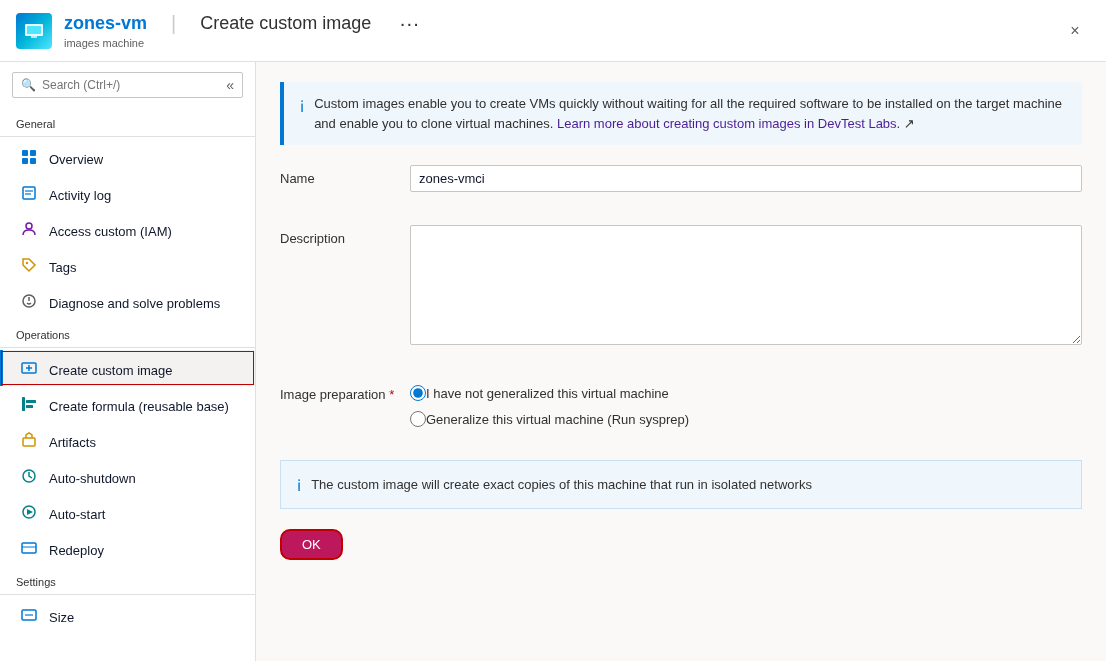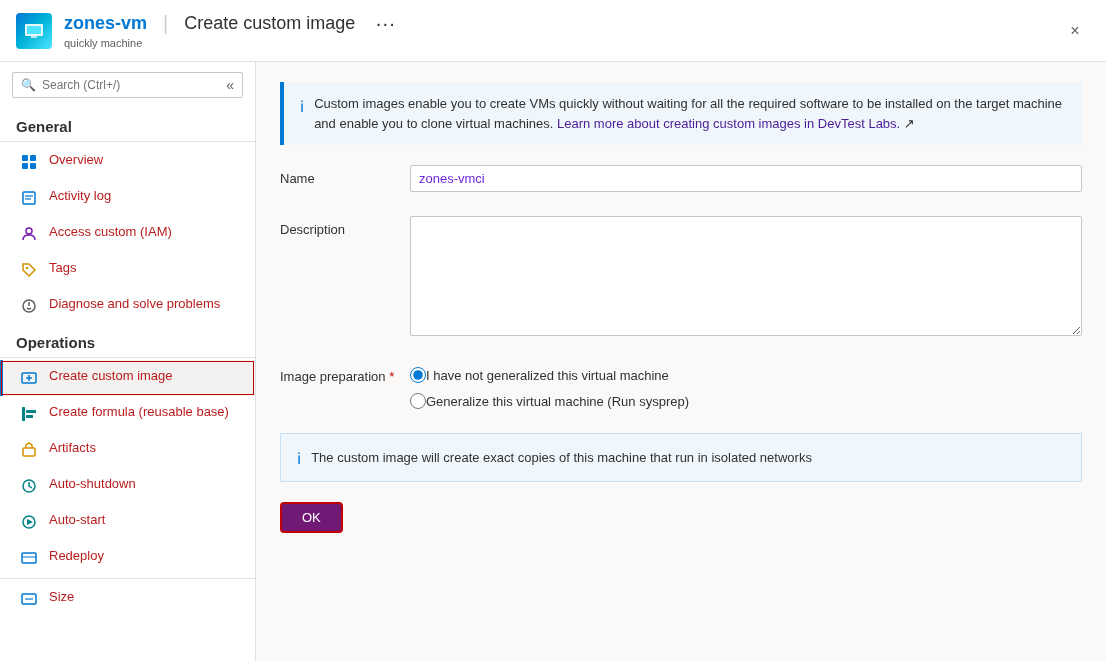--- a/index.html
+++ b/index.html
@@ -11,21 +11,21 @@
       background: #fff; border-bottom: 1px solid #e0e0e0;
       min-height: 60px; position: relative;
     }
     .header-icon {
       width: 36px; height: 36px; margin-right: 12px;
       background: linear-gradient(135deg, #0078d4, #00b4d8, #50e6ff);
       border-radius: 4px; display: flex; align-items: center; justify-content: center;
       font-size: 18px; color: #fff; flex-shrink: 0;
     }
     .header-title-block { display: flex; flex-direction: column; }
-    .header-title-row { display: flex; align-items: center; gap: 8px; justify-content: flex-end; }
+    .header-title-row { display: flex; align-items: center; gap: 16px; justify-content: flex-end; }
     .header-vm-name { font-size: 18px; font-weight: 600; color: #0078d4; }
     .header-separator { color: #ccc; font-size: 20px; margin: 0 8px; }
     .header-page-title { font-size: 18px; font-weight: 400; color: #323130; }
     .header-subtitle { font-size: 11px; color: #605e5c; margin-top: 2px; }
     .header-dots { margin-left: 12px; font-size: 20px; color: #323130; cursor: pointer; }
     .close-btn {
       position: absolute; right: 16px; top: 50%; transform: translateY(-50%);
       background: none; border: none; font-size: 16px; cursor: pointer; color: #605e5c;
       width: 30px; height: 30px; display: flex; align-items: center; justify-content: center;
     }
@@ -41,28 +41,28 @@
     .search-box {
       display: flex; align-items: center; margin: 10px 12px;
       border: 1px solid #c8c6c4; border-radius: 2px; padding: 4px 8px;
       background: #fff;
     }
     .search-icon { color: #605e5c; margin-right: 6px; font-size: 12px; }
     .search-input { border: none; outline: none; width: 100%; font-size: 12px; color: #605e5c; background: transparent; }
     .collapse-btn { margin-left: auto; cursor: pointer; color: #605e5c; font-size: 14px; border: none; background: none; }
     
     .section-label {
-      font-size: 15px; font-weight: 700; color: #323130;
+      font-size: 11px; font-weight: 400; color: #323130;
       padding: 10px 16px 4px 16px; text-transform: none;
     }
     .section-divider { border: none; border-top: 1px solid #e0e0e0; margin: 2px 0; }
     
     .nav-item {
-      display: flex; align-items: flex-start; padding: 8px 16px;
-      cursor: pointer; color: #b91c1c; text-decoration: none;
+      display: flex; align-items: flex-end; padding: 8px 16px;
+      cursor: pointer; color: #0f172a; text-decoration: none;
       border-left: 3px solid transparent;
     }
     .nav-item.active {
       background: #f3f2f1; border-left: 3px solid #0078d4; font-weight: 500;
     }
     .nav-item.active { outline: 1px solid #c00000; outline-offset: -2px; }
     .nav-icon {
       width: 20px; height: 20px; margin-right: 10px; display: flex;
       align-items: center; justify-content: center; flex-shrink: 0; font-size: 14px;
     }
@@ -76,51 +76,51 @@
     .info-banner {
       background: #eff6fc; border-left: 4px solid #0078d4;
       padding: 12px 16px; margin-bottom: 20px; display: flex; align-items: flex-start; gap: 10px;
       font-size: 12px; color: #323130; line-height: 1.5;
     }
     .info-icon { color: #0078d4; font-size: 16px; flex-shrink: 0; margin-top: 1px; }
     .info-link { color: #4c1d95; cursor: pointer; }
     
     
     .form-row {
-      display: flex; align-items: flex-start; margin-bottom: 24px;
+      display: flex; align-items: flex-start; margin-bottom: 33px;
     }
     .form-label {
       width: 130px; flex-shrink: 0; padding-top: 6px;
       font-size: 13px; color: #323130; font-weight: 400;
     }
     .form-label.required::after { content: ' *'; color: #c00000; }
     .form-control-wrap { flex: 1; }
     
     .text-input {
       width: 100%; border: 1px solid #c8c6c4; border-radius: 2px;
-      padding: 5px 8px; font-size: 13px; color: #6d28d9; outline: none;
+      padding: 5px 8px; font-size: 13px; color: #0f172a; outline: none;
     }
     
     textarea.text-input { height: 120px; resize: vertical; }
     
     
     .radio-group { display: flex; flex-direction: column; gap: 10px; margin-top: 4px; }
     .radio-item { display: flex; align-items: center; gap: 0; cursor: pointer; }
     .radio-input { width: 16px; height: 16px; cursor: pointer; accent-color: #0078d4; }
     .radio-label { font-size: 13px; color: #323130; }
     
     
     .info-banner-2 {
       background: #eff6fc; border: 1px solid #c7e0f4;
       padding: 12px 16px; margin-top: 20px; display: flex; align-items: center; gap: 10px;
       font-size: 12px; color: #323130;
     }
     .ok-btn {
-      background: #701a75; color: #fff; border: 2px solid #c00000;
-      padding: 6px 20px; font-size: 13px; cursor: pointer; border-radius: 4px;
+      background: #be185d; color: #fff; border: 2px solid #c00000;
+      padding: 6px 20px; font-size: 13px; cursor: pointer; border-radius: 10px;
       font-weight: 500;
     }
     
     
     .icon-blue { color: #0078d4; }
   </style>
 </head>
 <body>
 
 <div class="header">
@@ -131,21 +131,21 @@
       <rect x="8" y="16" width="6" height="2" fill="#fff" opacity="0.7"></rect>
     </svg>
   </div>
   <div class="header-title-block">
     <div class="header-title-row">
       <span class="header-vm-name">zones-vm</span>
       <span class="header-separator">|</span>
       <span class="header-page-title">Create custom image</span>
       <span class="header-dots">···</span>
     </div>
-    <div class="header-subtitle">quickly machine</div>
+    <div class="header-subtitle">images machine</div>
   </div>
   <button class="close-btn">×</button>
 </div>
 
 <div class="main-layout">
 
   <div class="sidebar">
     <div class="search-box">
       <span class="search-icon">🔍</span>
       <input class="search-input" type="text" placeholder="Search (Ctrl+/)" style="">
@@ -267,20 +267,21 @@
     <div class="nav-item">
       <span class="nav-icon icon-blue">
         <svg width="16" height="16" viewBox="0 0 16 16">
             <rect x="1" y="3" width="14" height="10" rx="1" fill="none" stroke="#0078d4" stroke-width="1.5"></rect>
             <line x1="1" y1="7" x2="15" y2="7" stroke="#0078d4" stroke-width="1"></line>
           </svg>
       </span>
       <span>Redeploy</span>
     </div>
 
+    <div class="section-label">Settings</div>
     <hr class="section-divider">
 
 
     <div class="nav-item">
       <span class="nav-icon icon-blue">
         <svg width="16" height="16" viewBox="0 0 16 16">
             <rect x="1" y="3" width="14" height="10" rx="1" fill="none" stroke="#0078d4" stroke-width="1.5"></rect>
             <line x1="4" y1="8" x2="12" y2="8" stroke="#0078d4" stroke-width="1.2"></line>
           </svg>
       </span>

